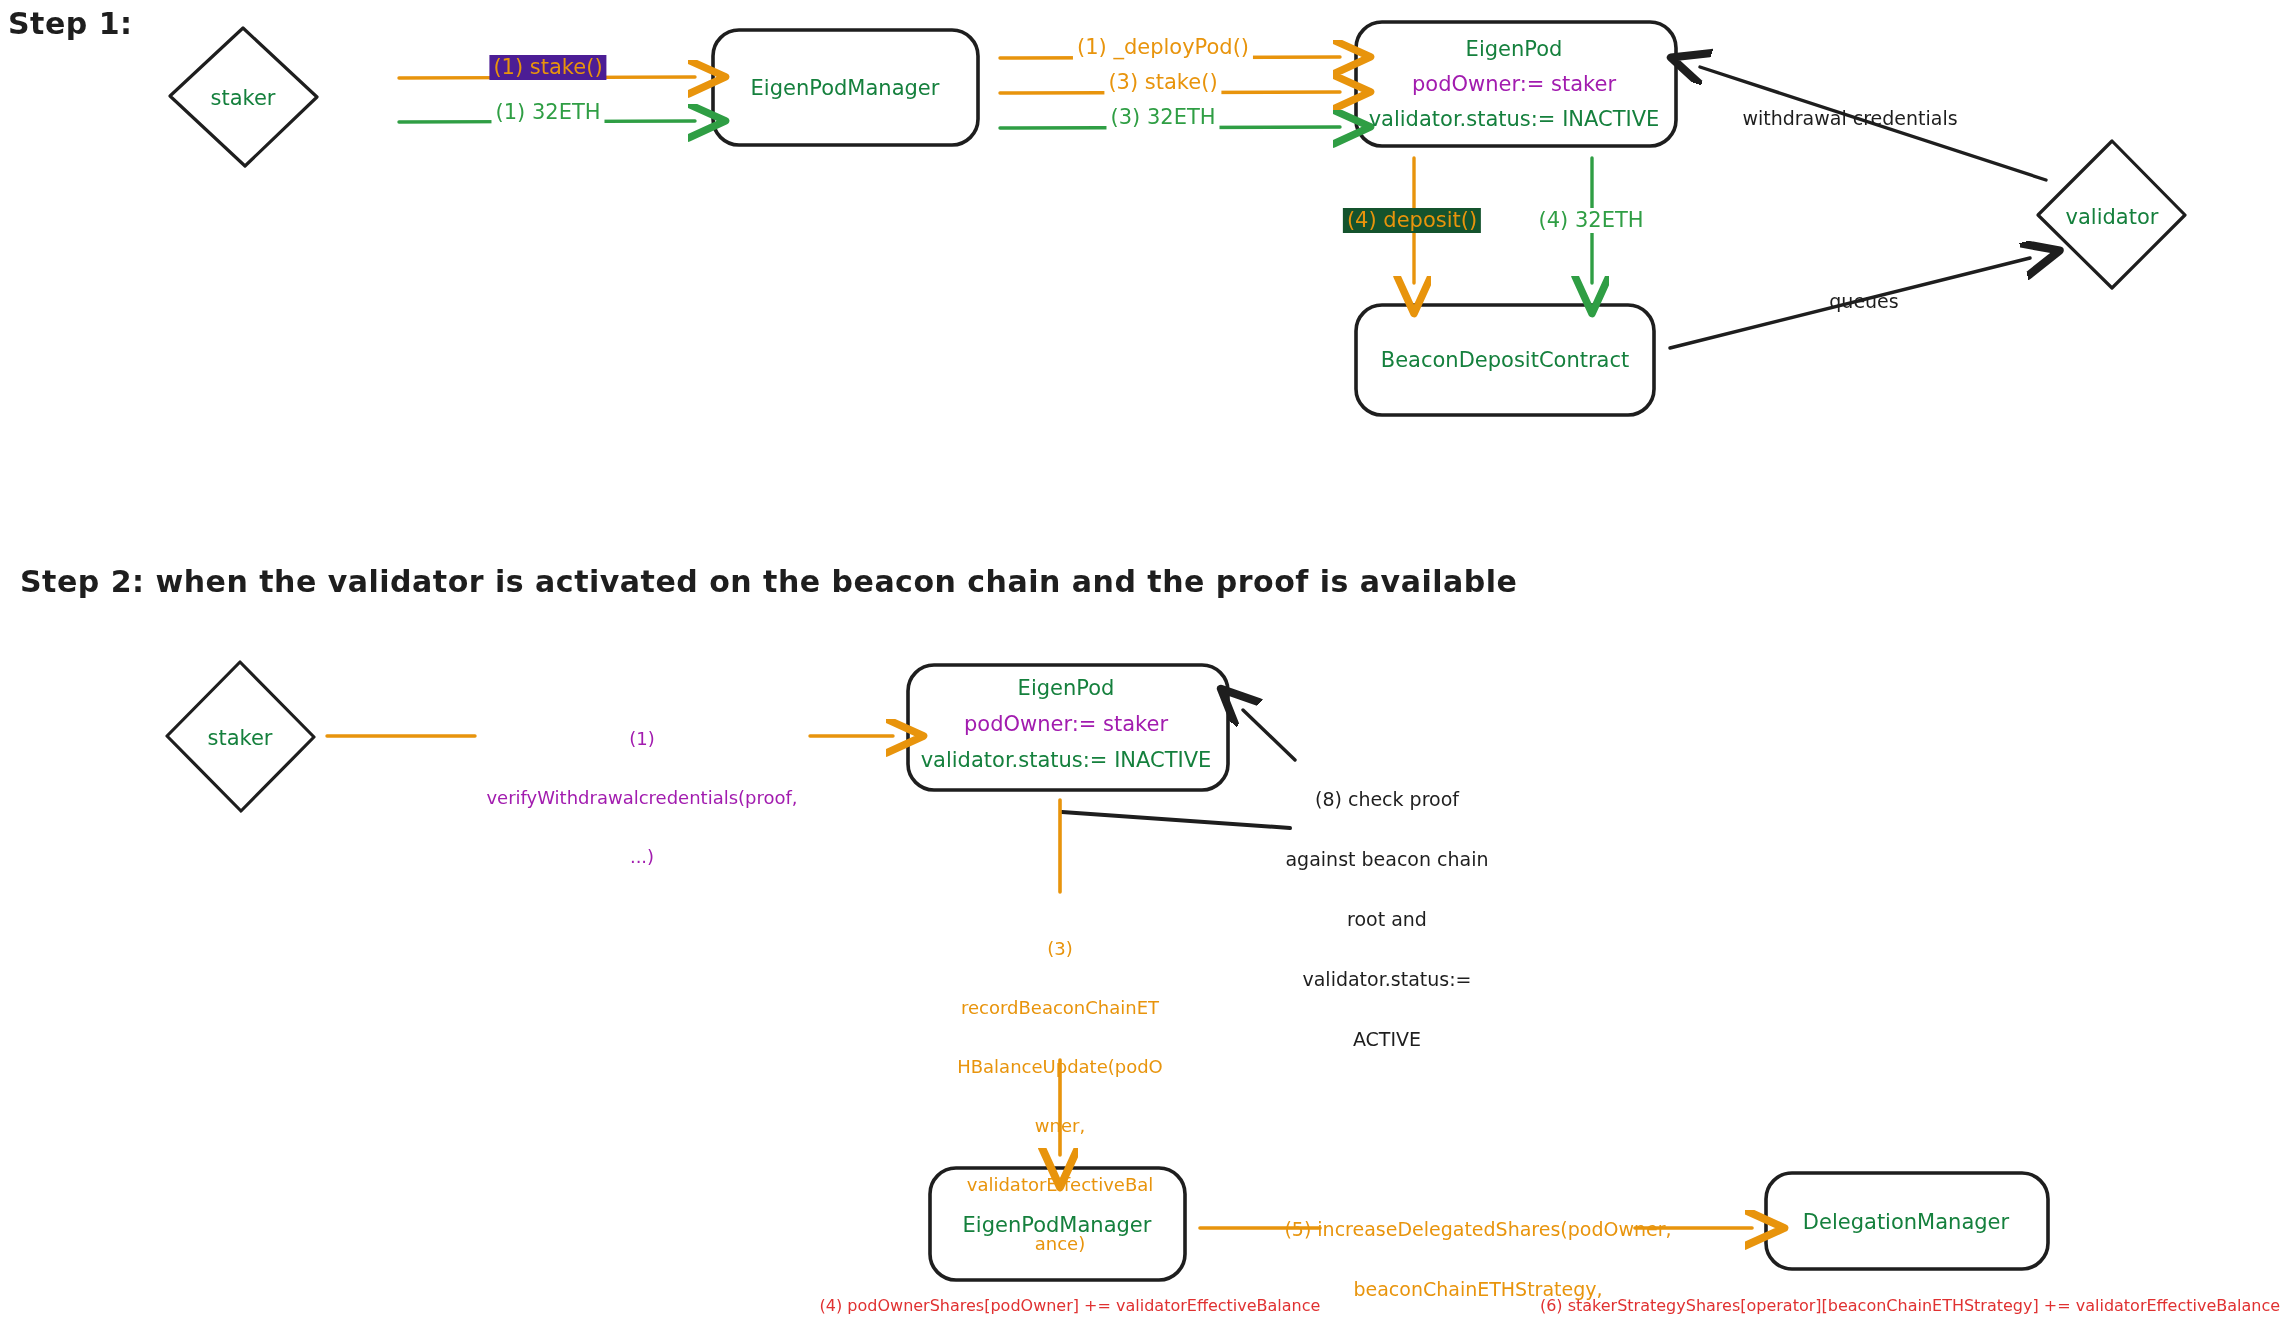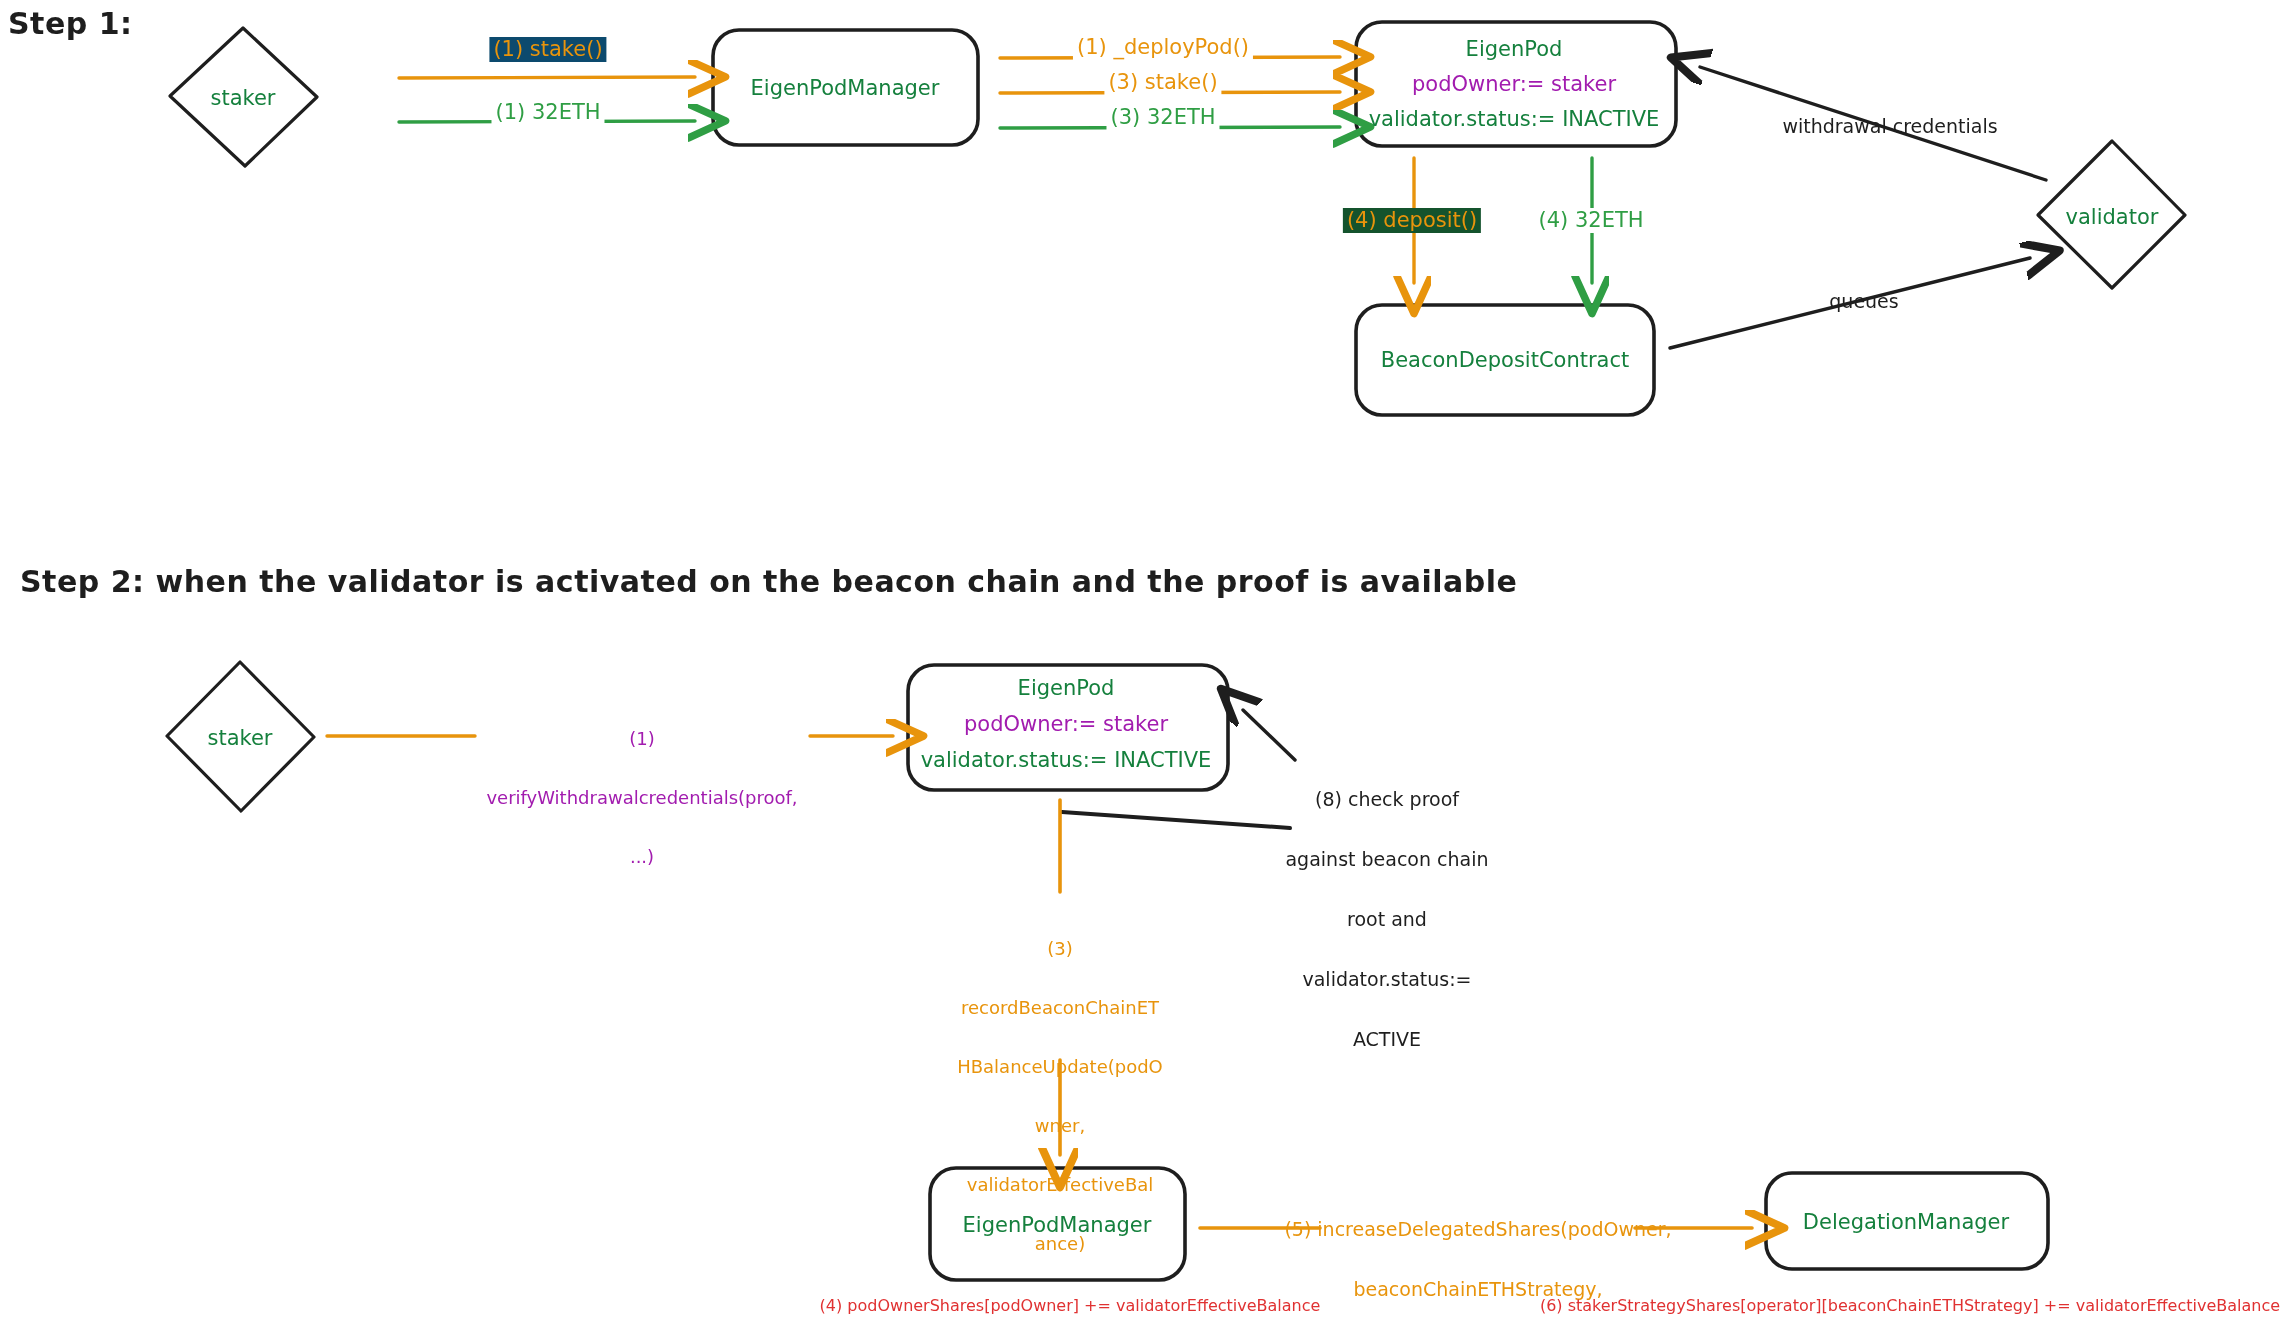--- a/index.html
+++ b/index.html
@@ -122,31 +122,31 @@
   <div class="lbl hand nodetxt ctr" style="left:845px;top:76px;">EigenPodManager</div>
 
   <div class="lbl hand nodetxt ctr" style="left:1514px;top:37px;">EigenPod</div>
   <div class="lbl hand nodetxt purple ctr" style="left:1514px;top:72px;">podOwner:= staker</div>
   <div class="lbl hand nodetxt ctr" style="left:1514px;top:107px;">validator.status:= INACTIVE</div>
 
   <div class="lbl hand nodetxt ctr" style="left:1505px;top:348px;">BeaconDepositContract</div>
 
   <div class="lbl hand nodetxt ctr" style="left:2112px;top:205px;">validator</div>
 
-  <div class="lbl hand f21 orange ctr" style="left:548px;top:37px;background:#0c4a6e;padding:0 4px;">(1) stake()</div>
+  <div class="lbl hand f21 orange ctr" style="left:548px;top:55px;background:#4c1d95;padding:0 4px;">(1) stake()</div>
   <div class="lbl hand f21 green ctr" style="left:548px;top:100px;background:#fff;padding:0 4px;">(1) 32ETH</div>
 
   <div class="lbl hand f21 orange ctr" style="left:1163px;top:35px;background:#fff;padding:0 4px;">(1) _deployPod()</div>
   <div class="lbl hand f21 orange ctr" style="left:1163px;top:70px;background:#fff;padding:0 4px;">(3) stake()</div>
   <div class="lbl hand f21 green ctr" style="left:1163px;top:105px;background:#fff;padding:0 4px;">(3) 32ETH</div>
 
   <div class="lbl hand f21 orange ctr" style="left:1412px;top:208px;background:#14532d;padding:0 4px;">(4) deposit()</div>
   <div class="lbl hand f21 green ctr" style="left:1591px;top:208px;background:#fff;padding:0 4px;">(4) 32ETH</div>
 
-  <div class="lbl hand f19 black ctr" style="left:1890px;top:107px;margin-top:8px;">withdrawal credentials</div>
+  <div class="lbl hand f19 black ctr" style="left:1850px;top:107px;">withdrawal credentials</div>
   <div class="lbl hand f19 black ctr" style="left:1864px;top:290px;">queues</div>
 
   <div class="lbl hand title" style="left:8px;top:564px;margin-left:12px;">Step 2: when the validator is activated on the beacon chain and the proof is available</div>
 
   <div class="lbl hand nodetxt ctr" style="left:240px;top:726px;">staker</div>
 
   <div class="lbl hand nodetxt ctr" style="left:1066px;top:676px;">EigenPod</div>
   <div class="lbl hand nodetxt purple ctr" style="left:1066px;top:712px;">podOwner:= staker</div>
   <div class="lbl hand nodetxt ctr" style="left:1066px;top:748px;">validator.status:= INACTIVE</div>
 

